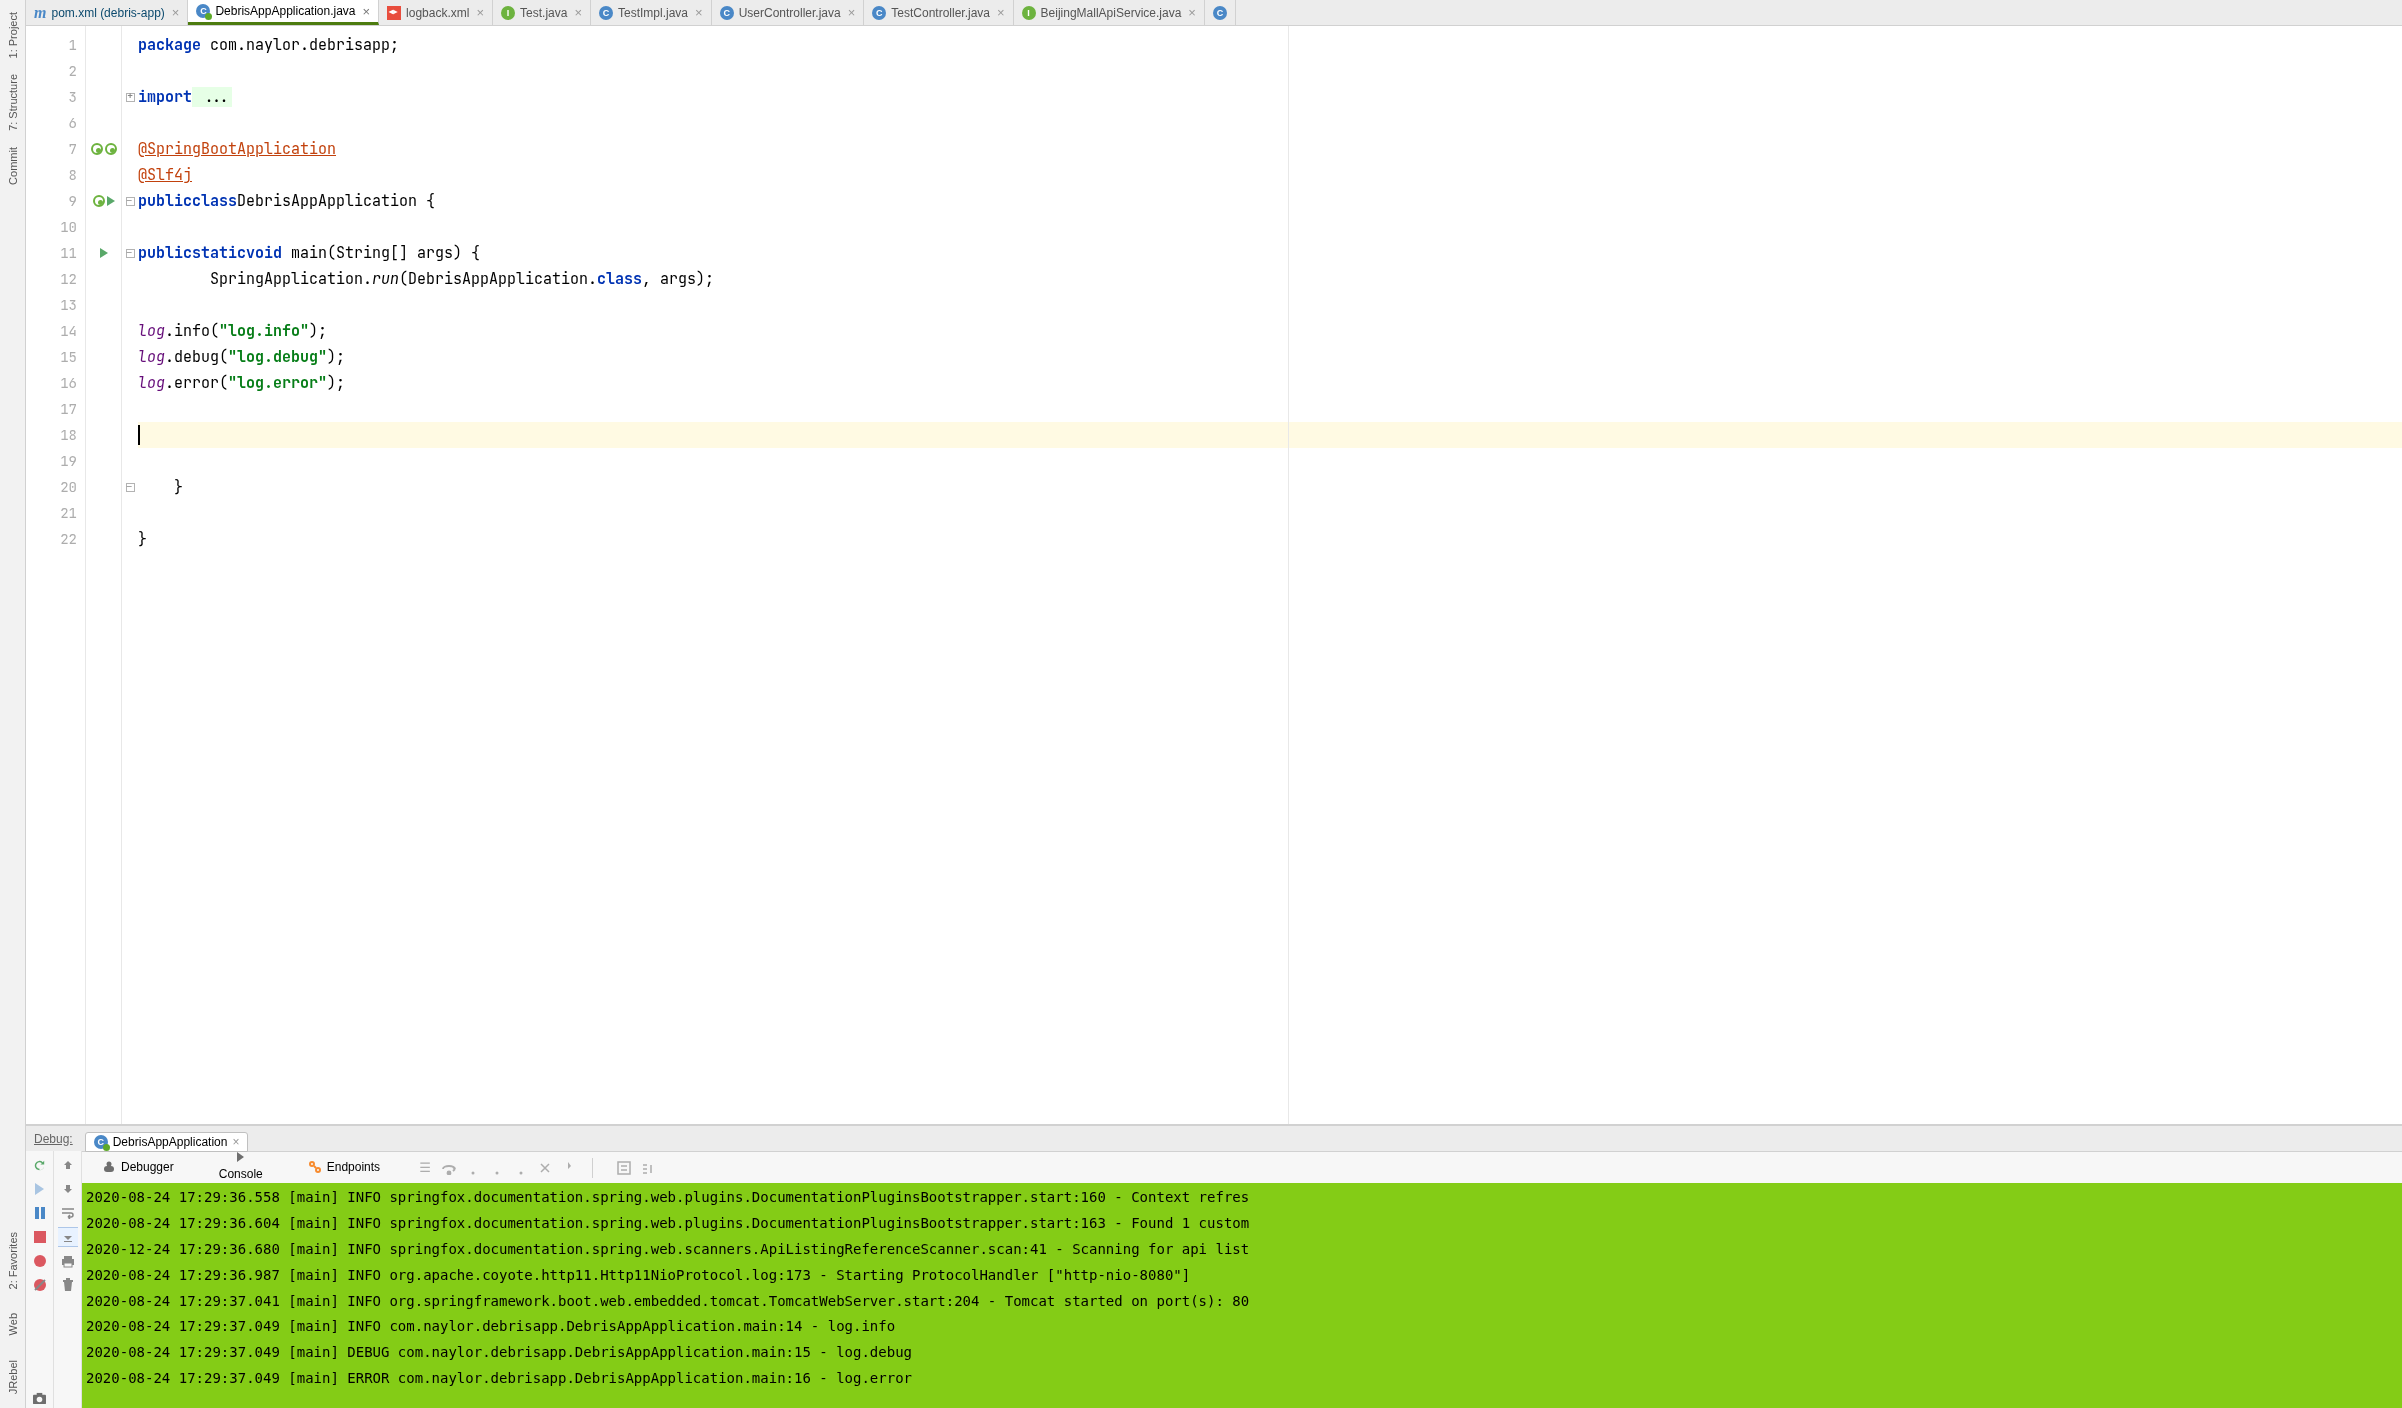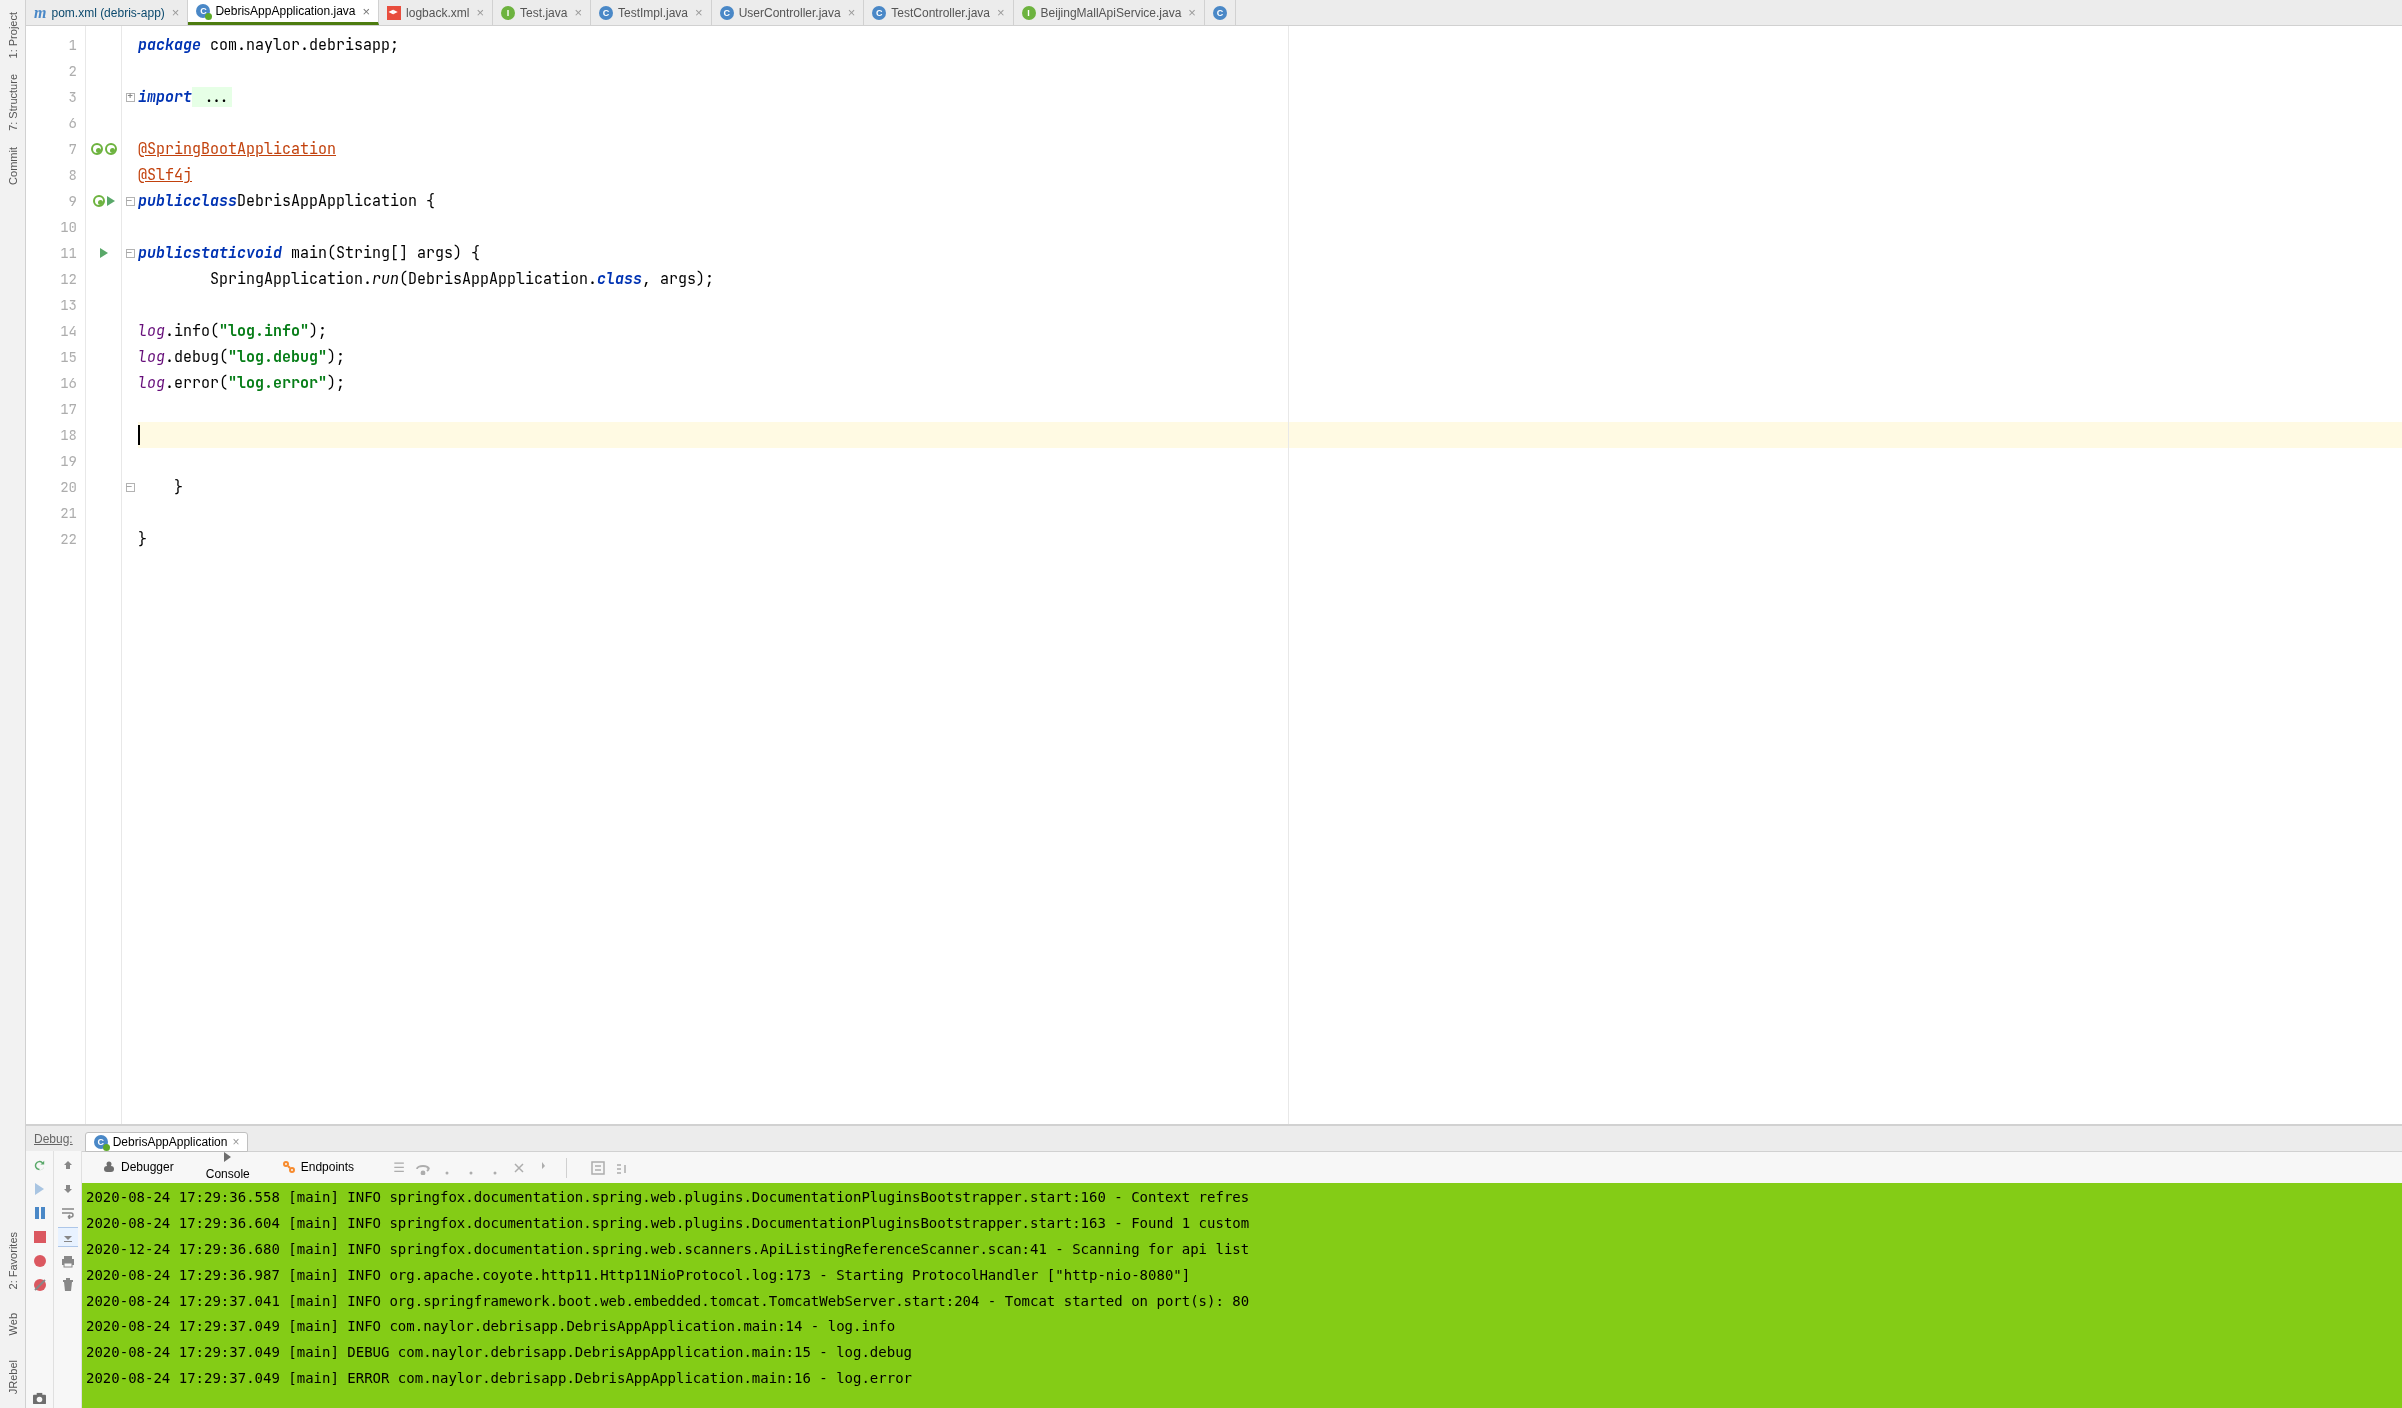--- a/index.html
+++ b/index.html
@@ -37,40 +37,40 @@
     
     .fold-col { width: 16px; background: #fff; padding-top: 6px; }
     .fold-item { height: 26px; display: flex; align-items: center; justify-content: center; color: #b3b3b3; font-size: 10px; }
     .fold-box { width: 9px; height: 9px; border: 1px solid #b3b3b3; position: relative; }
     .fold-box.plus::before { content: "+"; position: absolute; font-size: 9px; line-height: 7px; left: 1px; top: -1px; color: #888; font-weight: bold; }
     .fold-box.minus::before { content: "−"; position: absolute; font-size: 10px; line-height: 6px; left: 0; top: 0; color: #888; }
     
     .code { flex: 1; padding-top: 6px; font-family: "JetBrains Mono", Menlo, Consolas, monospace; font-size: 15px; position: relative; overflow: hidden; }
     .code-line { height: 26px; display: flex; align-items: center; white-space: pre; }
     .code-line.hl { background: #fffae3; }
-    .kw { color: #0033b3; font-weight: bold; font-style: italic; }
+    .kw { color: #0033b3; font-weight: bold; }
     .ann { color: #c2410c; text-decoration: underline; }
     .str { color: #067d17; font-weight: bold; }
     .cls { color: #000; }
     .fld { font-style: italic; color: #660e7a; }
     .mtd { font-style: italic; color: #000; }
     .imp-dots { background: #e6ffe6; padding: 0 2px; }
     .caret { display: inline-block; width: 2px; height: 20px; background: #000; animation: blink 1s infinite; vertical-align: middle; }
     @keyframes blink { 50% { opacity: 0; } }
     
     .right-margin { position: absolute; top: 0; bottom: 0; left: 1150px; width: 1px; background: #e8e8e8; }
     
     .debug-bar { height: 26px; background: #ececec; border-top: 1px solid #d1d1d1; display: flex; align-items: center; padding: 0 8px; gap: 12px; }
     .debug-label { color: #666; font-size: 12px; text-decoration: underline; }
     .debug-tab { background: #fff; border: 1px solid #c0c0c0; border-radius: 3px 3px 0 0; padding: 2px 8px; display: flex; align-items: center; gap: 5px; font-size: 12px; position: relative; top: 3px; }
     .debug-tab .close { color: #999; font-size: 12px; }
     
     .dbg-toolbar { height: 32px; background: #f7f7f7; border-top: 1px solid #d1d1d1; display: flex; align-items: center; }
     
-    .dbg-tabs { display: flex; gap: 16px; padding: 0 12px; align-items: center; }
+    .dbg-tabs { display: flex; gap: 29px; padding: 0 12px; align-items: center; }
     .dbg-tab { display: flex; align-items: center; gap: 5px; padding: 4px 8px; font-size: 12px; border-bottom: 2px solid transparent; cursor: pointer; }
     .dbg-tab.active { border-bottom: 2px solid #4a88c7; flex-direction: column; }
     .dbg-tool-group { display: flex; gap: 6px; padding: 0 8px; margin-left: 8px; }
     .tool-ico { width: 18px; height: 18px; color: #adadad; display: flex; align-items: center; justify-content: center; cursor: pointer; }
     .console-left { width: 28px; background: #f7f7f7; border-right: 1px solid #e0e0e0; display: flex; flex-direction: column; align-items: center; padding-top: 4px; gap: 4px; }
     .console-left2 { width: 28px; background: #f7f7f7; border-right: 1px solid #e0e0e0; display: flex; flex-direction: column; align-items: center; padding-top: 4px; gap: 4px; }
     .cbtn { width: 20px; height: 20px; display: flex; align-items: center; justify-content: center; cursor: pointer; }
     .console-output { flex: 1; background: #84cc16; font-family: Menlo, Consolas, monospace; font-size: 14px; padding: 2px 4px; overflow: hidden; white-space: nowrap; }
     .log-line { line-height: 1.85; color: #000; }
     

